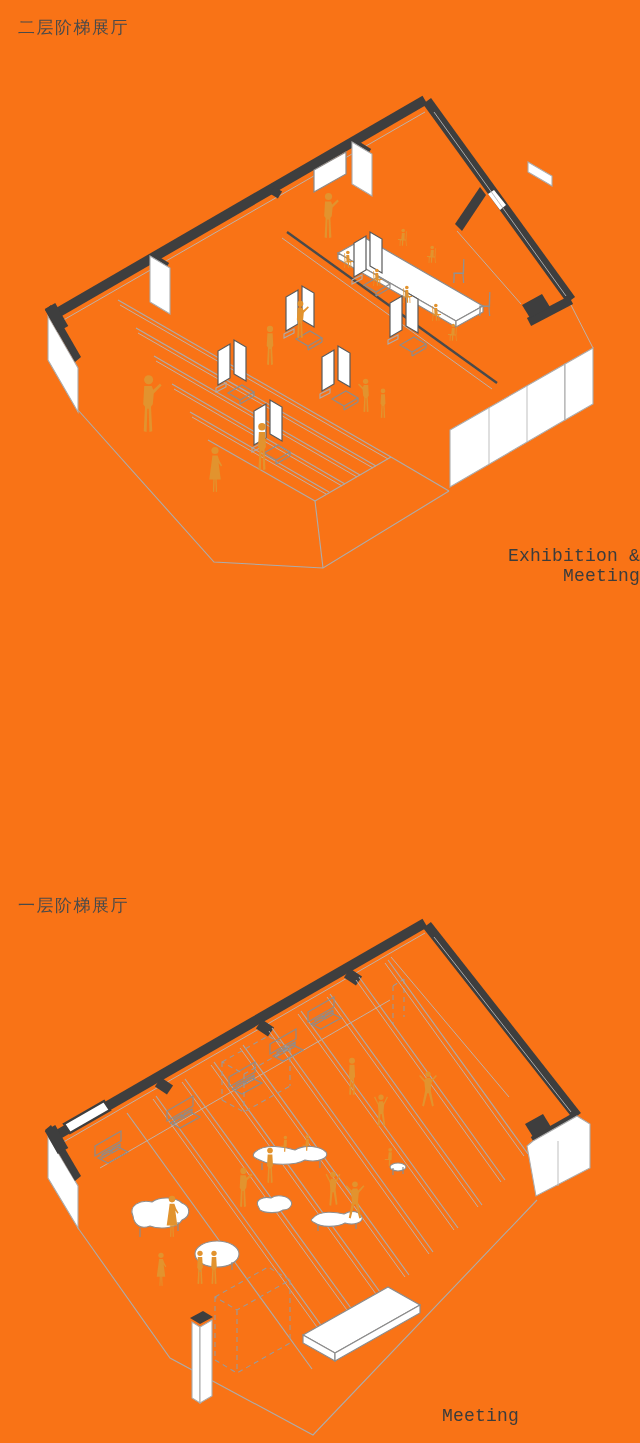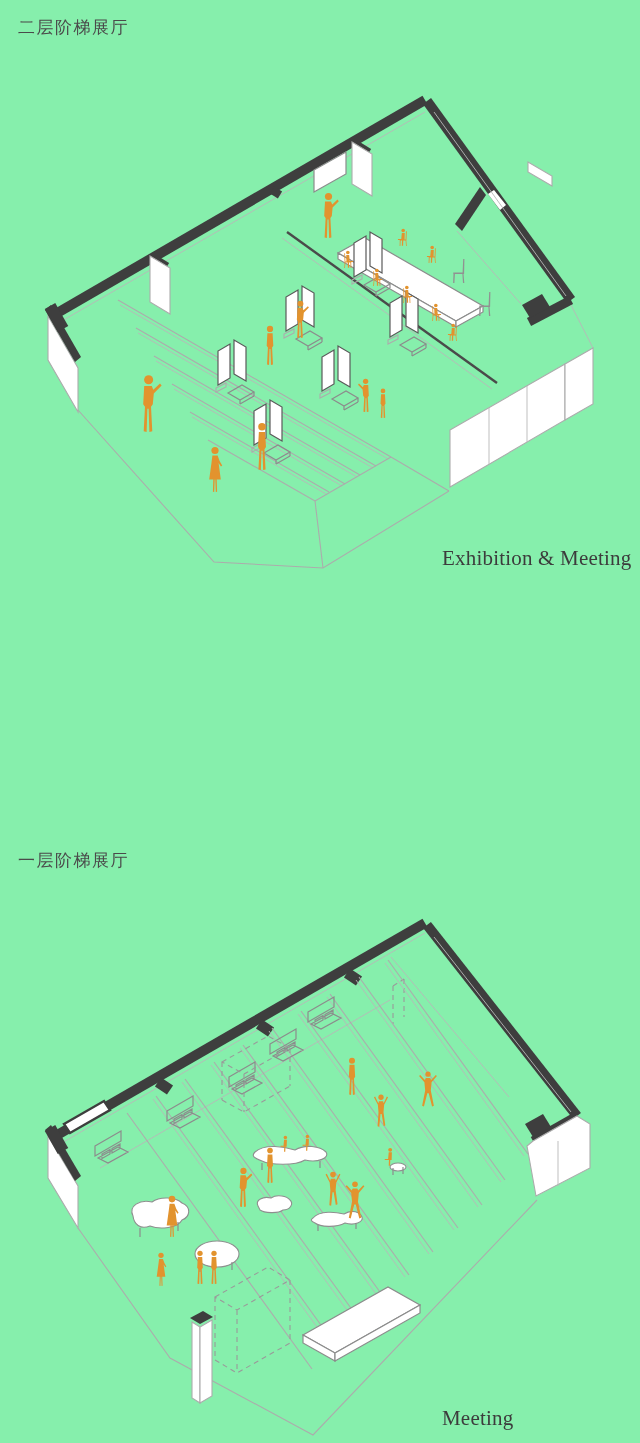--- a/index.html
+++ b/index.html
@@ -1,19 +1,19 @@
 <!DOCTYPE html>
 <html><head>
 <meta charset="utf-8">
 <style>
   html,body{margin:0;padding:0;background:#ffffff;}
-  .canvas{position:relative;width:640px;height:1443px;background:#86efac;overflow:hidden;
-          font-family:Liberation Serif, serif;}
+  .canvas{position:relative;width:640px;height:1443px;background:#f97316;overflow:hidden;
+          font-family:Liberation Mono, monospace;}
   .cn-title{position:absolute;left:18px;font-size:17px;letter-spacing:1.5px;color:#4a4a4a;}
-  .en-caption{position:absolute;left:442px;font-size:21px;color:#3c3c3c;letter-spacing:0.2px;}
+  .en-caption{position:absolute;left:442px;font-size:18px;color:#3c3c3c;letter-spacing:0.2px;text-align:right;}
   svg{position:absolute;left:0;top:0;}
   
   .ln{stroke:#acacac;stroke-width:1.1;fill:none;}
   .lnf{stroke:#b8b8b8;stroke-width:0.9;fill:none;}
   .ln2{stroke:#8c8c8c;stroke-width:1.2;fill:none;}
   .wh{fill:#ffffff;stroke:#acacac;stroke-width:1.1;}
   .whd{fill:#ffffff;stroke:#8c8c8c;stroke-width:1.2;}
   .dk{fill:#3e3e3e;stroke:none;}
   .band{stroke:#3e3e3e;fill:none;}
   .dash{stroke:#9a9a9a;stroke-width:1.1;fill:none;stroke-dasharray:5 4;}
@@ -285,15 +285,15 @@
           <use href="#pose-stand" transform="translate(200 1284) scale(0.7391304347826086 0.7391304347826086)"></use>
           <use href="#pose-stand" transform="translate(214 1284) scale(-0.7391304347826086 0.7391304347826086)"></use>
           <use href="#pose-dance" transform="translate(333 1206) scale(0.8260869565217391 0.8260869565217391)"></use>
           <use href="#pose-jump" transform="translate(355 1219) scale(0.8260869565217391 0.8260869565217391)"></use>
         </g>
     </g>
   </svg>
 
   <div class="cn-title" style="top:16px">二层阶梯展厅</div>
   <div class="en-caption" style="top:546px">Exhibition &amp; Meeting</div>
-  <div class="cn-title" style="top:849px">一层阶梯展厅</div>
+  <div class="cn-title" style="top:894px">一层阶梯展厅</div>
   <div class="en-caption" style="top:1406px">Meeting</div>
 </div>
 
 </body></html>

